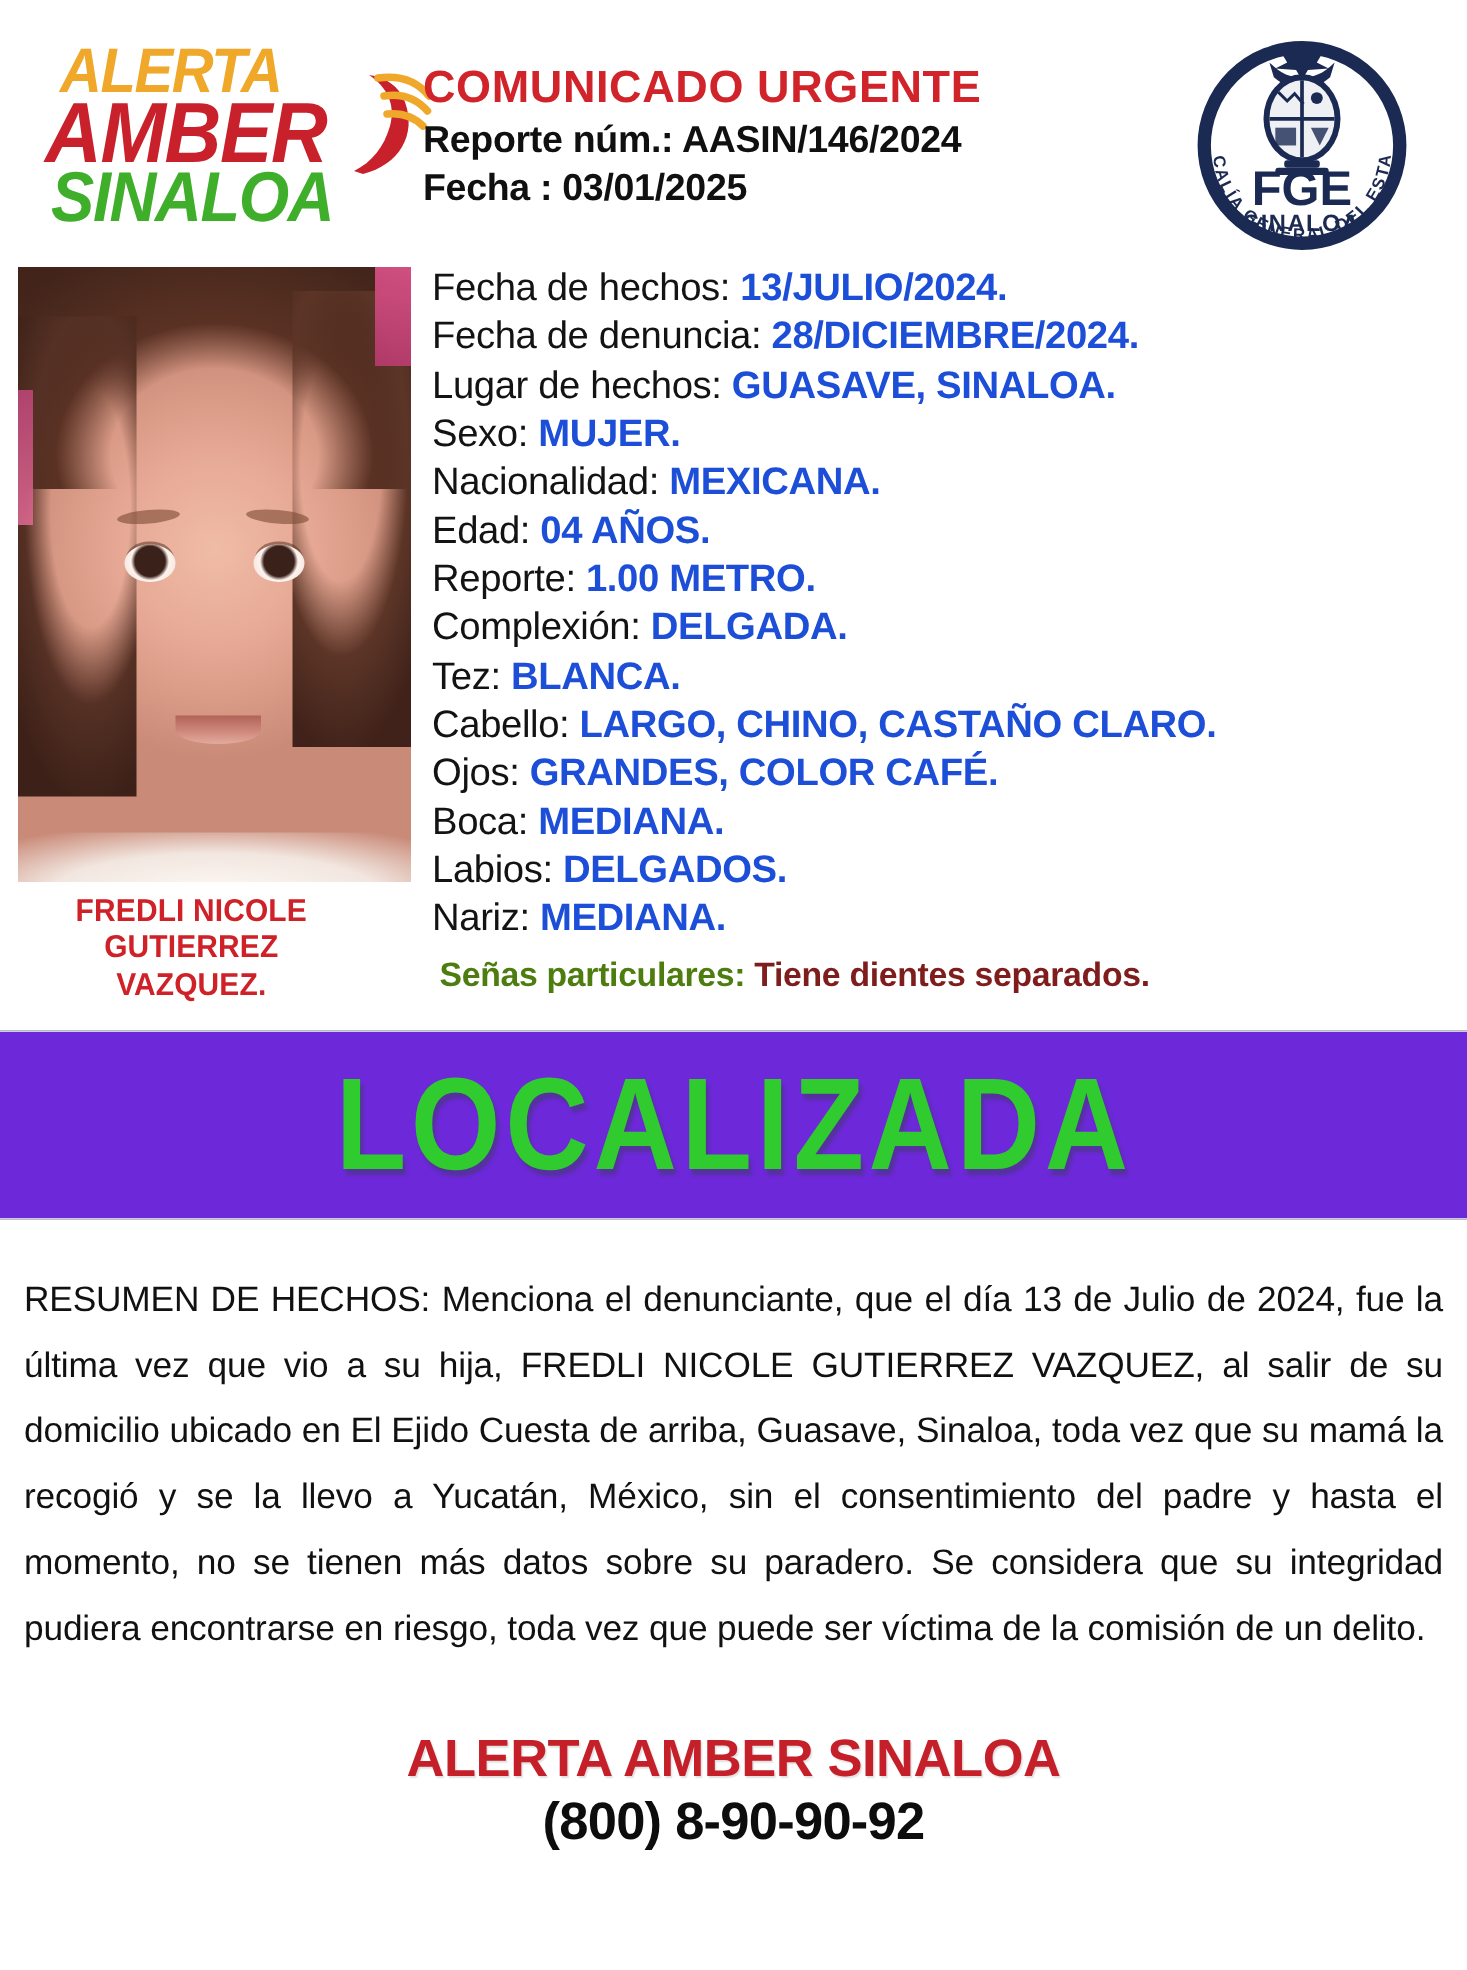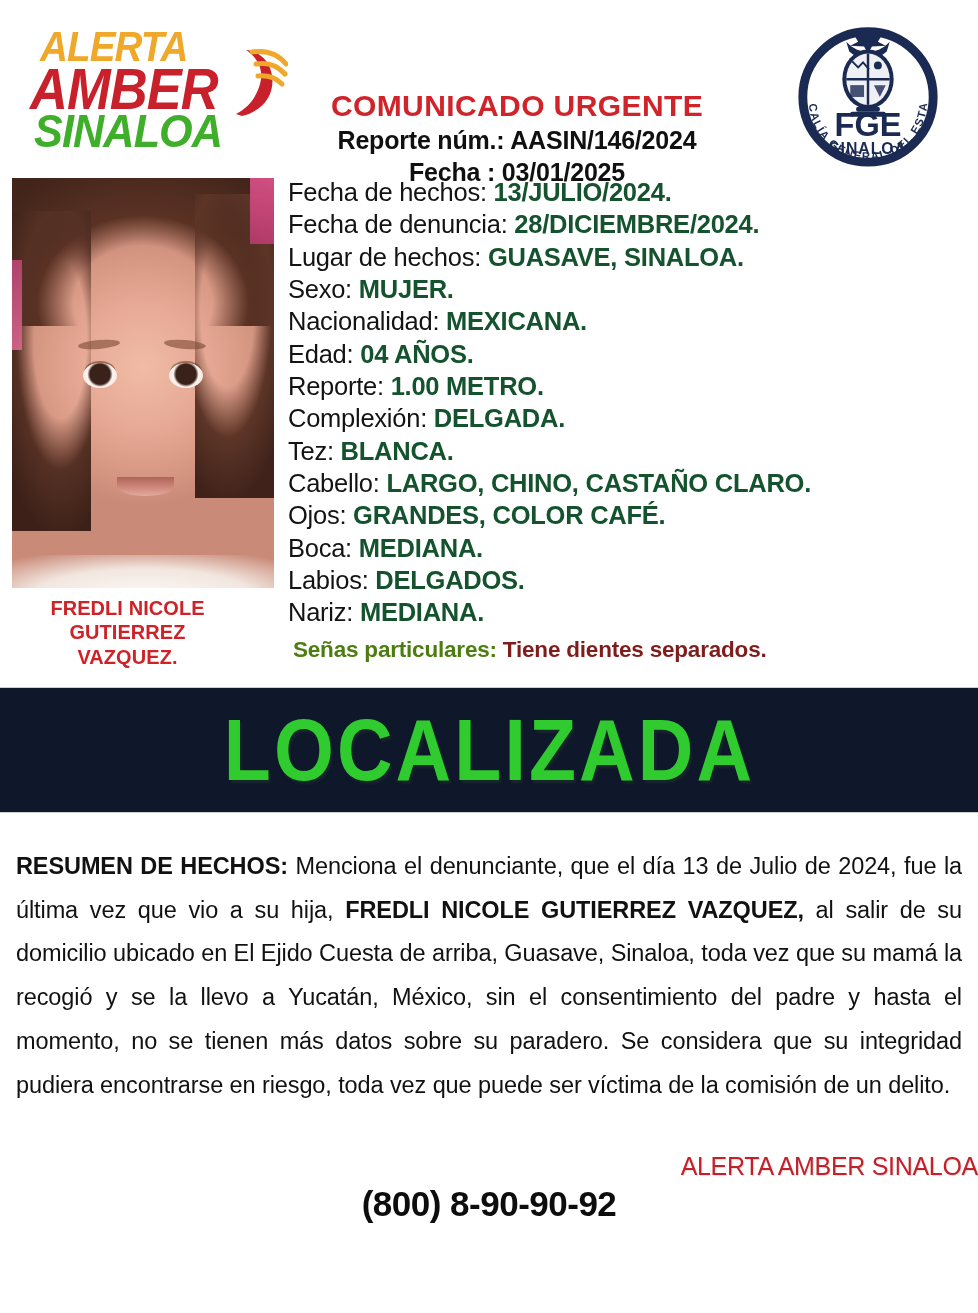--- a/index.html
+++ b/index.html
@@ -68,22 +68,20 @@
     height: 74px;
     pointer-events: none;
   }
 
   
   .header-center {
     position: absolute;
     left: 282px;
     top: 42px;
     width: 470px;
-    text-align: center;
-    margin-top: 47px;
   }
   .comunicado {
     font-size: 30px;
     font-weight: bold;
     color: #D1232A;
     letter-spacing: 0.4px;
     line-height: 1.15;
   }
   .reporte-num, .fecha-line {
     font-size: 25px;
@@ -206,42 +204,42 @@
   .data-row {
     font-size: 25.5px;
     line-height: 1.268;
     color: #131313;
     letter-spacing: -0.25px;
     white-space: nowrap;
   }
   .data-row .label { font-weight: normal; }
   .data-row .value {
     font-weight: bold;
-    color: #14532d;
+    color: #1d4ed8;
   }
   .senas {
     position: absolute;
     left: 293px;
     top: 637px;
     width: 670px;
     font-size: 22.5px;
     letter-spacing: -0.2px;
     white-space: nowrap;
   }
   .senas .label { font-weight: bold; color: #4d7c0f; }
   .senas .value { font-weight: bold; color: #7f1d1d; }
 
   
   .status-banner {
     position: absolute;
     left: 0;
     top: 687px;
     width: 978px;
     height: 126px;
-    background: #0f172a;
+    background: #6d28d9;
     border-top: 1px solid #c9d2cd;
     border-bottom: 1px solid #c9d2cd;
     display: flex;
     align-items: center;
     justify-content: center;
     box-sizing: border-box;
   }
   .status-text {
     font-family: "Liberation Sans Narrow", "Liberation Sans", sans-serif;
     font-size: 74px;
@@ -259,38 +257,37 @@
     left: 16px;
     top: 845px;
     width: 946px;
     font-family: "Liberation Sans Narrow", "Liberation Sans", sans-serif;
     font-size: 23.5px;
     line-height: 1.86;
     color: #111111;
     text-align: justify;
     letter-spacing: -0.1px;
   }
-  .summary b { font-weight: bold; }
+  .summary b { font-weight: normal; }
 
   
   .footer {
     position: absolute;
     left: 0;
     top: 1152px;
     width: 978px;
     text-align: center;
   }
   .footer-title {
-    font-size: 25px;
-    font-weight: normal;
+    font-size: 35px;
+    font-weight: bold;
     color: #C5202A;
     letter-spacing: -0.3px;
     line-height: 1.18;
     text-shadow: 1px 1px 1px rgba(0,0,0,0.12);
-    text-align: right;
   }
   .footer-phone {
     font-size: 35px;
     font-weight: bold;
     color: #0d0d0d;
     letter-spacing: -0.5px;
     line-height: 1.28;
   }
   .footer-phone .sep {
     display: inline-block;

